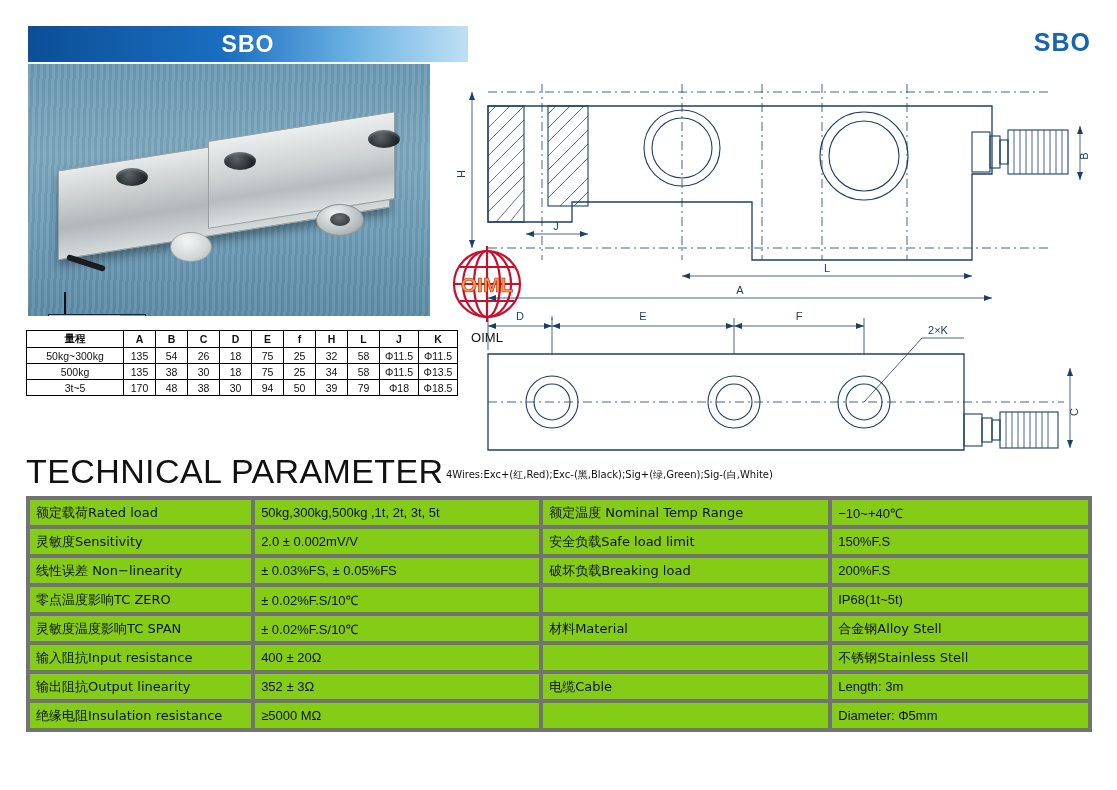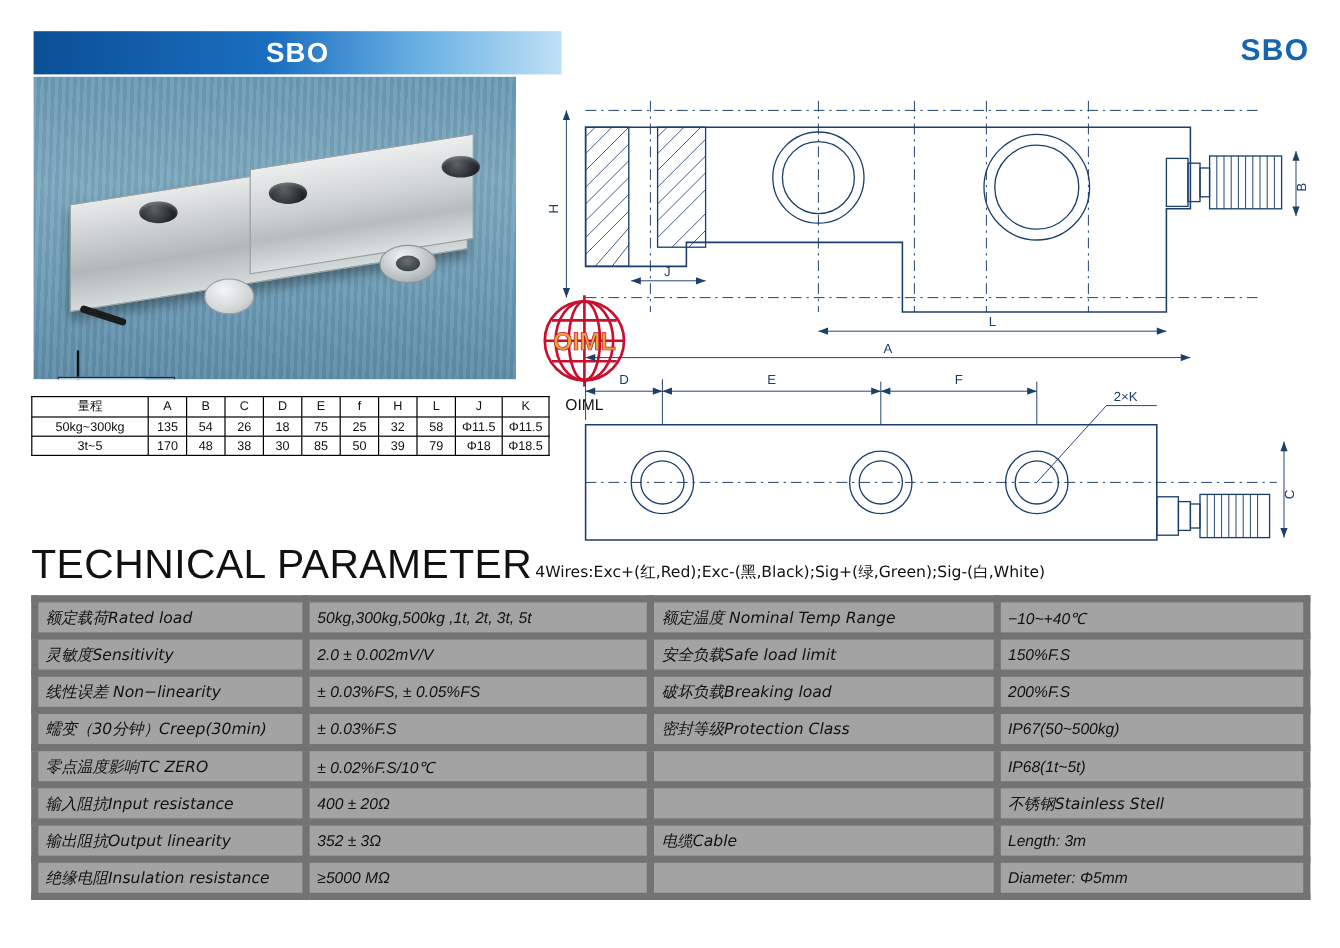--- a/index.html
+++ b/index.html
@@ -87,21 +87,21 @@
   }
   
   .dimtable{
     position:absolute;left:26px;top:330px;border-collapse:collapse;
     font-size:10.5px;
   }
   .dimtable td,.dimtable th{
     border:1px solid #000;text-align:center;padding:1px 2px;font-weight:normal;
     height:13px;
   }
-  .dimtable th{font-weight:normal;margin-top:40px;}
+  .dimtable th{font-weight:bold;margin-top:40px;}
   .dimtable .first{width:92px;}
   .dimtable .c{width:27px;}
   .dimtable .wide{width:34px;}
   
   .drawing{position:absolute;left:452px;top:70px;width:640px;height:400px;}
   
   .oiml{
     position:absolute;left:432px;top:238px;width:110px;height:125px;text-align:center;
   }
   .oiml-logo{
@@ -109,35 +109,34 @@
   }
   .oiml-txt{
     position:absolute;left:0;top:92px;width:110px;text-align:center;
     font-size:13px;color:#111;
   }
   
   .tp-title{
     position:absolute;left:26px;top:452px;font-size:34px;letter-spacing:.4px;
   }
   .tp-note{
-    position:absolute;left:446px;top:468px;font-size:13px;
+    position:absolute;left:446px;top:468px;font-size:10px;
   }
   
   .spec{
     position:absolute;left:26px;top:496px;width:1066px;border-collapse:collapse;
     font-size:13px;
   }
   .spec td{
-    border:6px solid #737373;
-    background:#a3a3a3;
+    border:4px solid #737373;
+    background:#84cc16;
     padding:3px 6px;
     height:19px;
     vertical-align:middle;
     white-space:nowrap;
-    font-style:italic;
   }
   .spec tr td:nth-child(1){width:214px;}
   .spec tr td:nth-child(2){width:292px;}
   .spec tr td:nth-child(3){width:290px;}
   .spec tr td:nth-child(4){width:268px;}
   .cn{font-family:"DejaVu Sans",sans-serif;}
 </style>
 </head>
 <body>
 
@@ -182,26 +181,39 @@
     <td>26</td>
     <td>18</td>
     <td>75</td>
     <td>25</td>
     <td>32</td>
     <td>58</td>
     <td>Φ11.5</td>
     <td>Φ11.5</td>
   </tr>
   <tr>
+    <td>500kg</td>
+    <td>135</td>
+    <td>38</td>
+    <td>30</td>
+    <td>18</td>
+    <td>75</td>
+    <td>25</td>
+    <td>34</td>
+    <td>58</td>
+    <td>Φ11.5</td>
+    <td>Φ13.5</td>
+  </tr>
+  <tr>
     <td>3t~5</td>
     <td>170</td>
     <td>48</td>
     <td>38</td>
     <td>30</td>
-    <td>85</td>
+    <td>94</td>
     <td>50</td>
     <td>39</td>
     <td>79</td>
     <td>Φ18</td>
     <td>Φ18.5</td>
   </tr>
 </tbody>
   </table>
 
 <div class="oiml">
@@ -385,32 +397,32 @@
     <td class="cn">安全负载Safe load limit</td>
     <td>150%F.S</td>
   </tr>
   <tr>
     <td class="cn">线性误差 Non−linearity</td>
     <td>± 0.03%FS, ± 0.05%FS</td>
     <td class="cn">破坏负载Breaking load</td>
     <td>200%F.S</td>
   </tr>
   <tr>
-    <td class="cn">蠕变（30分钟）Creep(30min)</td>
-    <td>± 0.03%F.S</td>
-    <td class="cn">密封等级Protection Class</td>
-    <td>IP67(50~500kg)</td>
-  </tr>
-  <tr>
     <td class="cn">零点温度影响TC ZERO</td>
     <td>± 0.02%F.S/10℃</td>
     <td class="cn"></td>
     <td>IP68(1t~5t)</td>
   </tr>
   <tr>
+    <td class="cn">灵敏度温度影响TC SPAN</td>
+    <td>± 0.02%F.S/10℃</td>
+    <td class="cn">材料Material</td>
+    <td class="cn">合金钢Alloy Stell</td>
+  </tr>
+  <tr>
     <td class="cn">输入阻抗Input resistance</td>
     <td>400 ± 20Ω</td>
     <td class="cn"></td>
     <td class="cn">不锈钢Stainless Stell</td>
   </tr>
   <tr>
     <td class="cn">输出阻抗Output linearity</td>
     <td>352 ± 3Ω</td>
     <td class="cn">电缆Cable</td>
     <td>Length: 3m</td>

